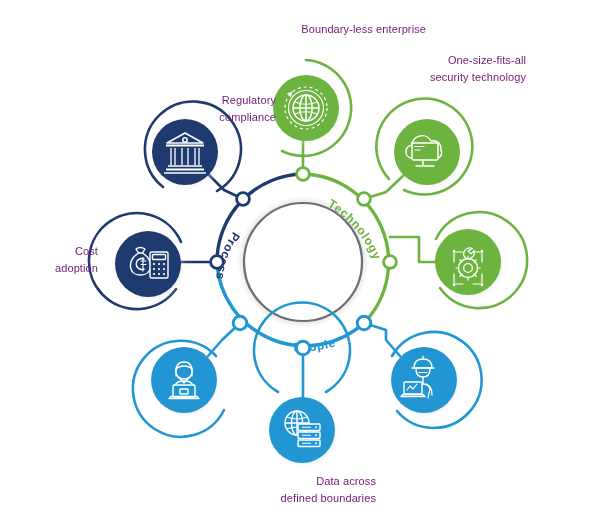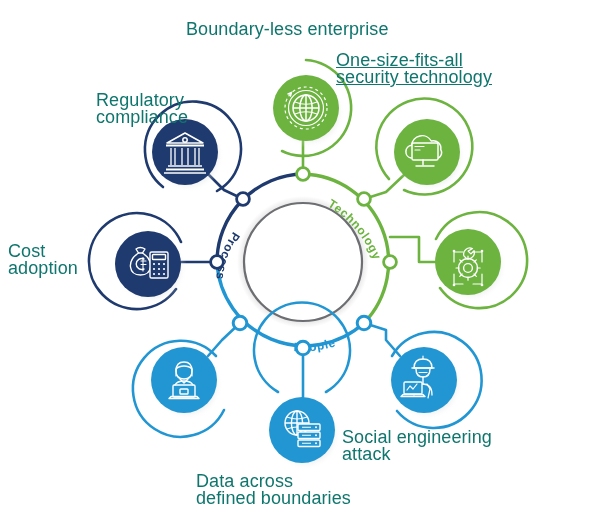--- a/index.html
+++ b/index.html
@@ -19,24 +19,24 @@
   }
   #diagram-svg {
     position: absolute;
     left: 0;
     top: 0;
     width: 604px;
     height: 525px;
   }
   .node-label {
     position: absolute;
-    color: #0f766e;
-    font-size: 18px;
+    color: #701a75;
+    font-size: 11px;
     line-height: 17px;
-    text-align: left;
+    text-align: right;
     letter-spacing: 0.1px;
     white-space: pre-line;
   }
 </style>
 </head>
 <body>
 
 <div id="stage">
 
   <svg id="diagram-svg" viewBox="0 0 604 525">
@@ -246,27 +246,25 @@
         <path d="M 401,396.5 h 24 l -2,-2 h -20 z"></path>
       </g>
     </g>
   </svg>
 
   <div class="node-label" style="left:186px; top:21px; width:240px;">Boundary-less enterprise</div>
 
   <div class="node-label" style="left:96px; top:52px; width:180px;margin-top:40px;">Regulatory
 compliance</div>
 
-  <div class="node-label" style="left:336px; top:52px; width:190px;text-decoration:underline;">One-size-fits-all
+  <div class="node-label" style="left:336px; top:52px; width:190px;">One-size-fits-all
 security technology</div>
 
   <div class="node-label" style="left:8px; top:243px; width:90px;">Cost
 adoption</div>
 
 
 
   <div class="node-label" style="left:196px; top:473px; width:180px;">Data across
 defined boundaries</div>
 
-  <div class="node-label" style="left:342px; top:429px; width:166px;">Social engineering
-attack</div>
 
 </div>
 
 </body></html>

